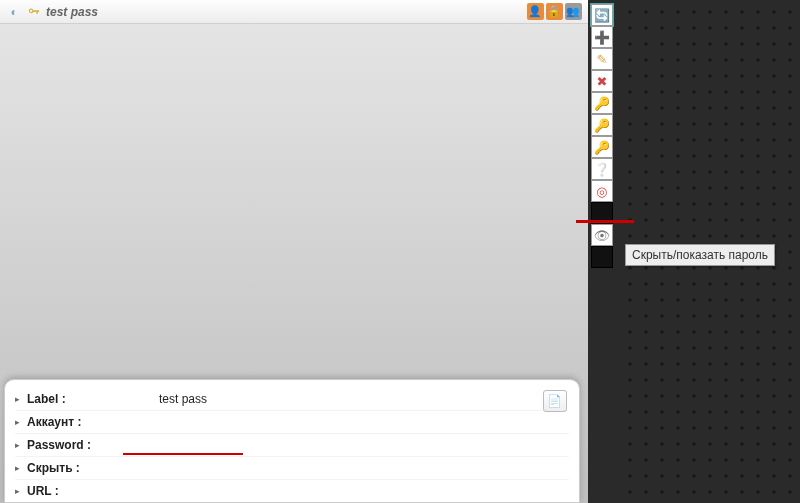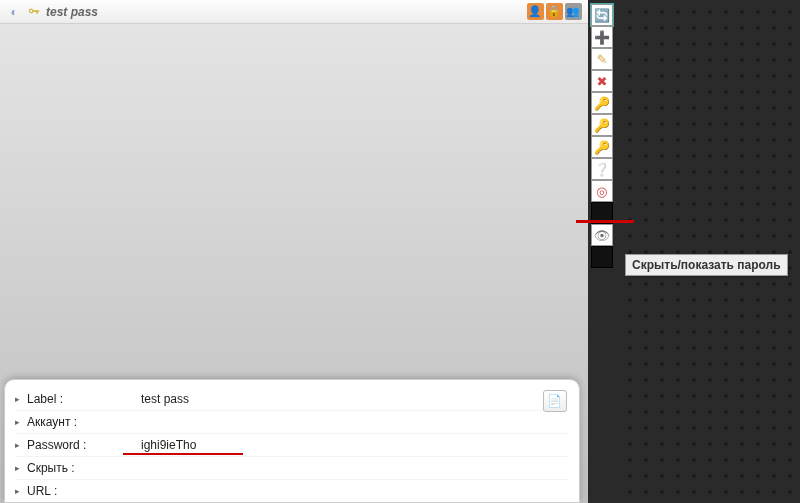--- a/index.html
+++ b/index.html
@@ -106,22 +106,22 @@
     color: #222;
     border-bottom: 1px solid #f3f3f3;
   }
   .details .chevron {
     width: 10px;
     color: #666;
     font-size: 9px;
     margin-right: 2px;
   }
   .details .label {
-    width: 114px;
-    font-weight: normal;
+    width: 132px;
+    font-weight: bold;
   }
   .details .value {
     flex: 1;
   }
   .details .copy-btn {
     position: absolute;
     right: 12px;
     top: 10px;
     width: 22px;
     height: 20px;
@@ -176,30 +176,29 @@
     left: 576px;
     top: 220px;
     width: 58px;
     height: 3px;
     background: #c00;
     z-index: 4;
   }
   .tooltip {
     position: absolute;
     left: 625px;
-    top: 254px;
+    top: 244px;
     border: 1px solid #9a9a9a;
     background: #eeeeee;
     padding: 3px 6px;
     font-size: 12px;
     color: #333;
     z-index: 5;
     box-shadow: 1px 1px 2px rgba(0,0,0,.25);
     white-space: nowrap;
-    font-weight: bold;
   }
 
   svg.key { width: 14px; height: 14px; }
 </style>
 </head>
 <body>
 
 <div class="app">
 
   <div class="main-area">
@@ -229,21 +228,20 @@
         <span class="value">test pass</span>
       </div>
       <div class="row">
         <span class="chevron">▸</span>
         <span class="label">Аккаунт :</span>
         <span class="value"></span>
       </div>
       <div class="row">
         <span class="chevron">▸</span>
         <span class="label">Password :</span>
-        <span class="value">ighi9ieTho</span>
       </div>
       <div class="row">
         <span class="chevron">▸</span>
         <span class="label">Скрыть :</span>
       </div>
       <div class="row" style="border-bottom:none;">
         <span class="chevron">▸</span>
         <span class="label">URL :</span>
         <span class="value"></span>
       </div>

